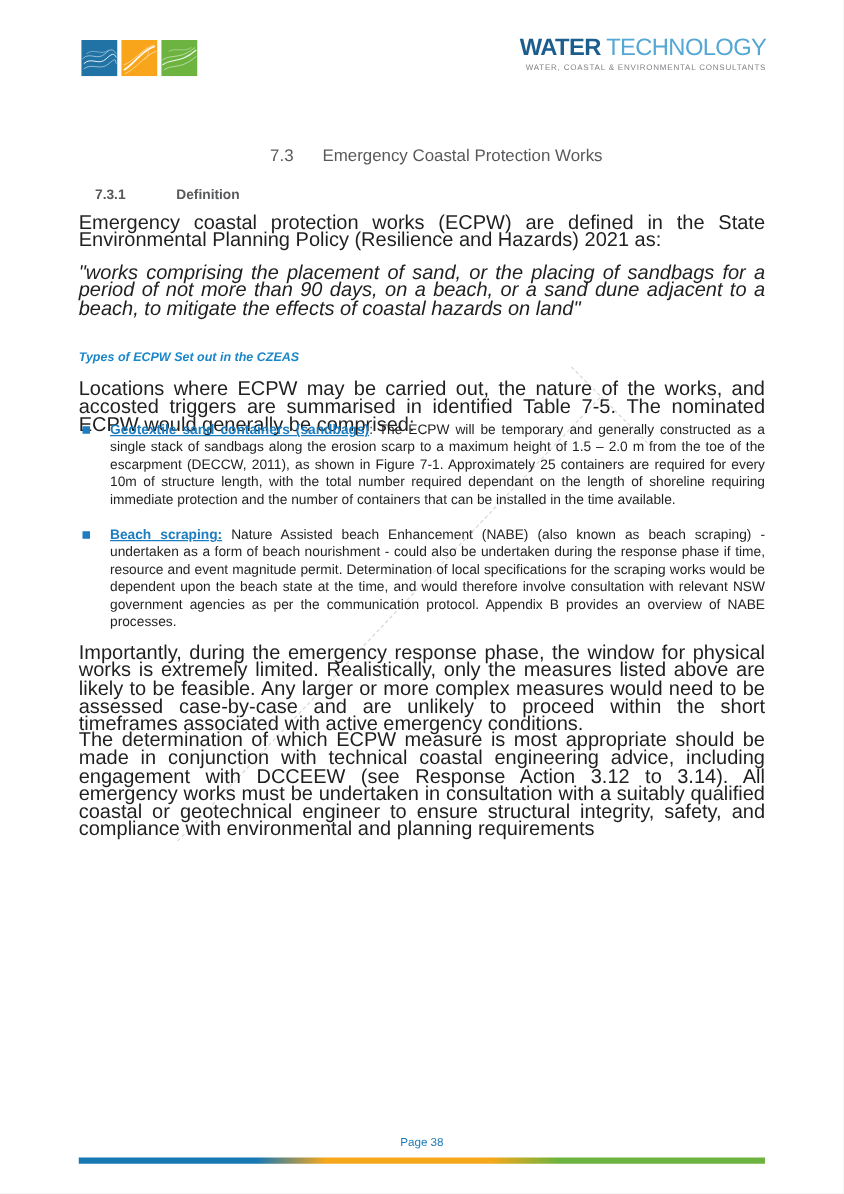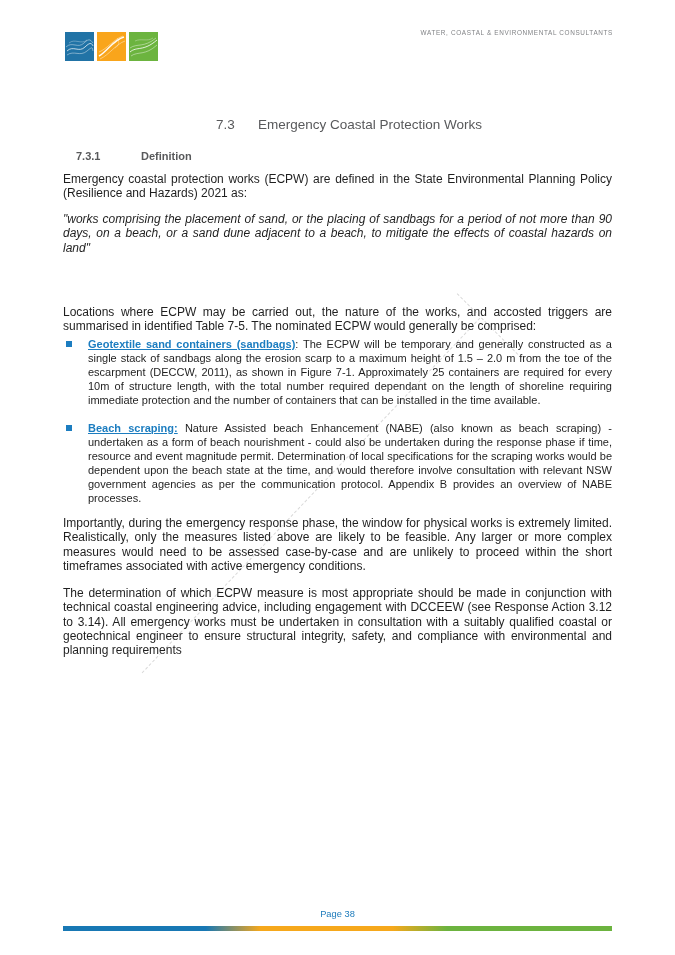--- a/index.html
+++ b/index.html
@@ -14,21 +14,21 @@
   .brand{position:absolute;right:62px;top:28px;text-align:right;}
   .brand-main{font-size:19px;letter-spacing:-0.5px;line-height:22px;white-space:nowrap;}
   .brand-water{color:#1b5e8e;font-weight:bold;}
   .brand-tech{color:#55a7d4;font-weight:normal;}
   .brand-tagline{font-size:6.4px;letter-spacing:0.64px;color:#808285;margin-top:1px;white-space:nowrap;}
   
   .blk{position:absolute;left:63px;width:549px;}
   .h1{font-size:13.5px;color:#58595b;font-weight:normal;text-align:center;}
   .h2{font-size:11px;color:#58595b;font-weight:bold;}
   .hnum{display:inline-block;width:65px;}
-  .body-p{font-size:12px;line-height:14.3px;text-align:justify;color:#1f1f1f;}
+  .body-p{font-size:16px;line-height:14.3px;text-align:justify;color:#1f1f1f;}
   .quote-p{font-style:italic;}
   .subhead{font-size:10px;font-weight:bold;font-style:italic;color:#1a86c8;}
   .bullet{position:absolute;left:63px;width:549px;padding-left:0;}
   .bullet .btxt{display:block;margin-left:25px;font-size:11px;line-height:14px;text-align:justify;}
   .marker{position:absolute;left:3px;top:4px;width:6px;height:6px;background:#1c7dc0;}
   .lead{color:#1c7dc0;font-weight:bold;text-decoration:underline;}
   .sep{color:#1f1f1f;}
   
   .wm-line{position:absolute;height:0;border-top:1px dashed #cccccc;opacity:0.75;}
   .wm-a{width:490px;left:66px;top:495px;transform:rotate(-46.4deg);}
@@ -70,39 +70,41 @@
           <rect width="29" height="29" fill="#6cb43f"></rect>
         <path d="M1 20 C8 14, 14 20, 28 8" stroke="#ffffff" stroke-width="0.9" fill="none" opacity="0.9"></path>
         <path d="M1 16 C8 11, 15 16, 27 6" stroke="#ffffff" stroke-width="0.6" fill="none" opacity="0.7"></path>
         <path d="M2 24 C9 19, 16 24, 28 13" stroke="#ffffff" stroke-width="0.6" fill="none" opacity="0.7"></path>
         <path d="M6 9 C12 6, 18 10, 24 6" stroke="#ffffff" stroke-width="0.5" fill="none" opacity="0.6"></path>
       </svg>
     </span>
   </div>
 
   <div class="brand">
+    <div class="brand-main"><span class="brand-water">WATER</span><span class="brand-tech"> TECHNOLOGY</span></div>
     <div class="brand-tagline">WATER, COASTAL &amp; ENVIRONMENTAL CONSULTANTS</div>
   </div>
 
   <div class="wm-line wm-a"></div>
   <div class="wm-line wm-b"></div>
 
   <div class="blk h1" style="top:117px;">
     <span class="hnum">7.3</span><span>Emergency Coastal Protection Works</span>
   </div>
 
   <div class="blk h2" style="top:150px;margin-left:13px;">
     <span class="hnum">7.3.1</span><span>Definition</span>
   </div>
 
   <div class="blk body-p" style="top:172px;">Emergency coastal protection works (ECPW) are defined in the State Environmental Planning Policy (Resilience and Hazards) 2021 as:</div>
 
   <div class="blk body-p quote-p" style="top:212px;">"works comprising the placement of sand, or the placing of sandbags for a period of not more than 90 days, on a beach, or a sand dune adjacent to a beach, to mitigate the effects of coastal hazards on land"</div>
 
 
+  <div class="blk subhead" style="top:281px;">Types of ECPW Set out in the CZEAS</div>
 
   <div class="blk body-p" style="top:305px;">Locations where ECPW may be carried out, the nature of the works, and accosted triggers are summarised in identified Table 7-5. The nominated ECPW would generally be comprised:</div>
 
   <div class="bullet" style="top:337px;">
     <span class="marker"></span>
     <span class="btxt"><span class="lead">Geotextile sand containers (sandbags)</span><span class="sep">:</span><span> The ECPW will be temporary and generally constructed as a single stack of sandbags along the erosion scarp to a maximum height of 1.5 – 2.0 m from the toe of the escarpment (DECCW, 2011), as shown in Figure 7-1. Approximately 25 containers are required for every 10m of structure length, with the total number required dependant on the length of shoreline requiring immediate protection and the number of containers that can be installed in the time available.</span></span>
   </div>
 
   <div class="bullet" style="top:421px;">
     <span class="marker"></span>

